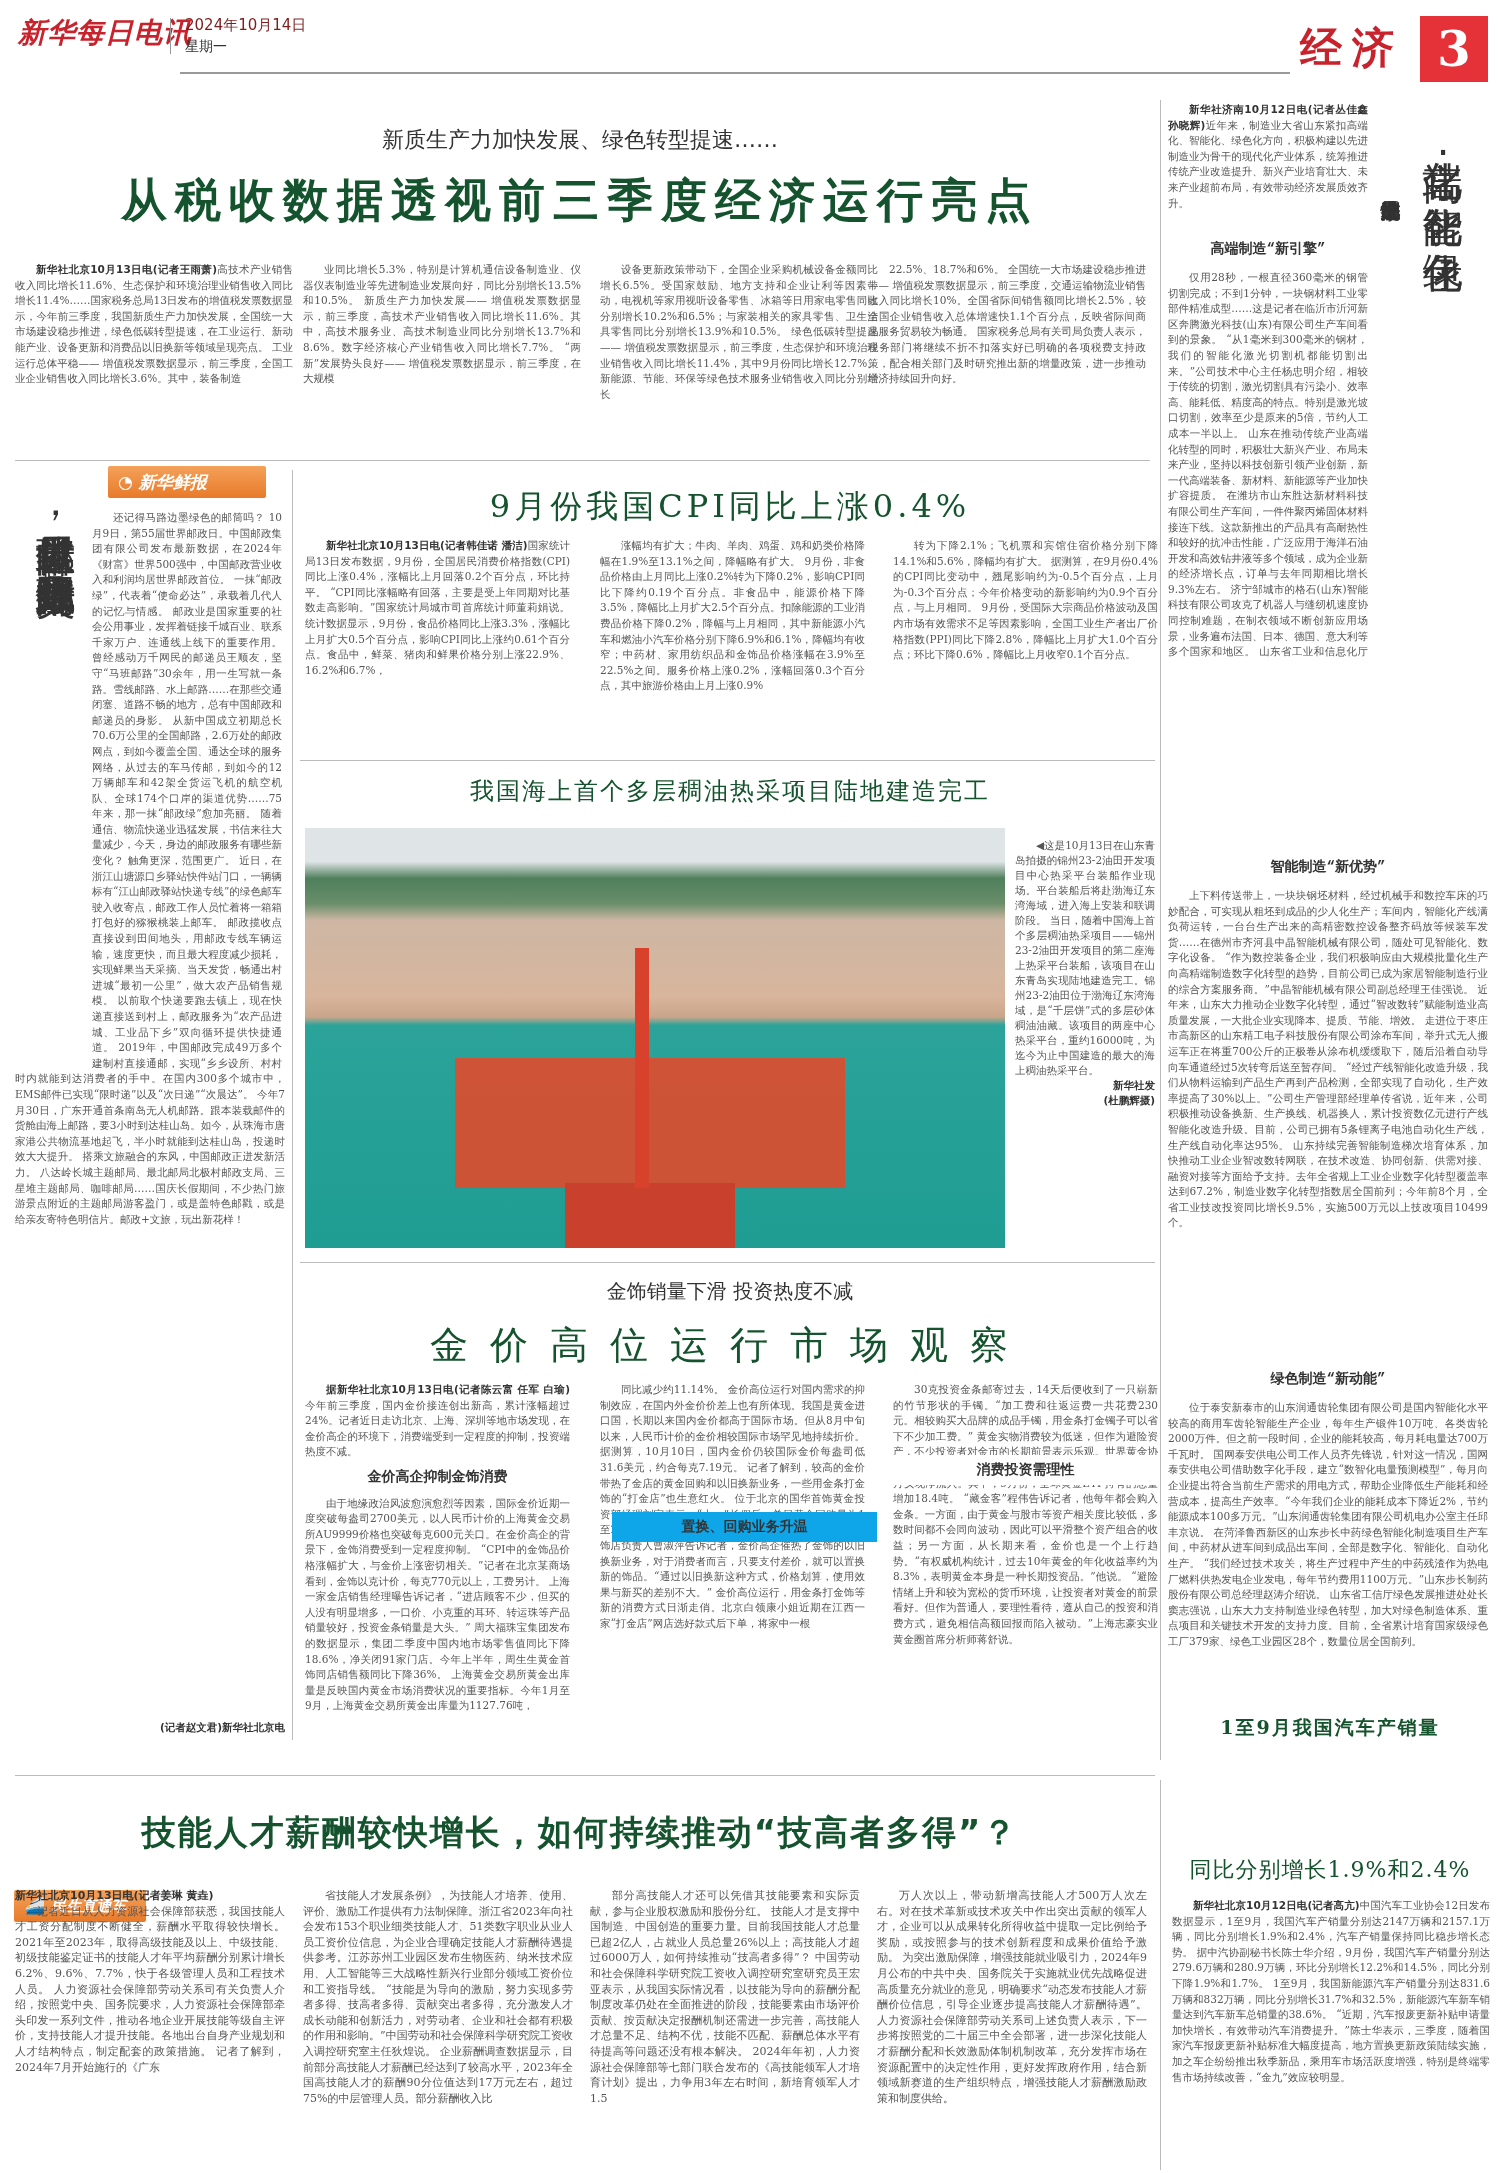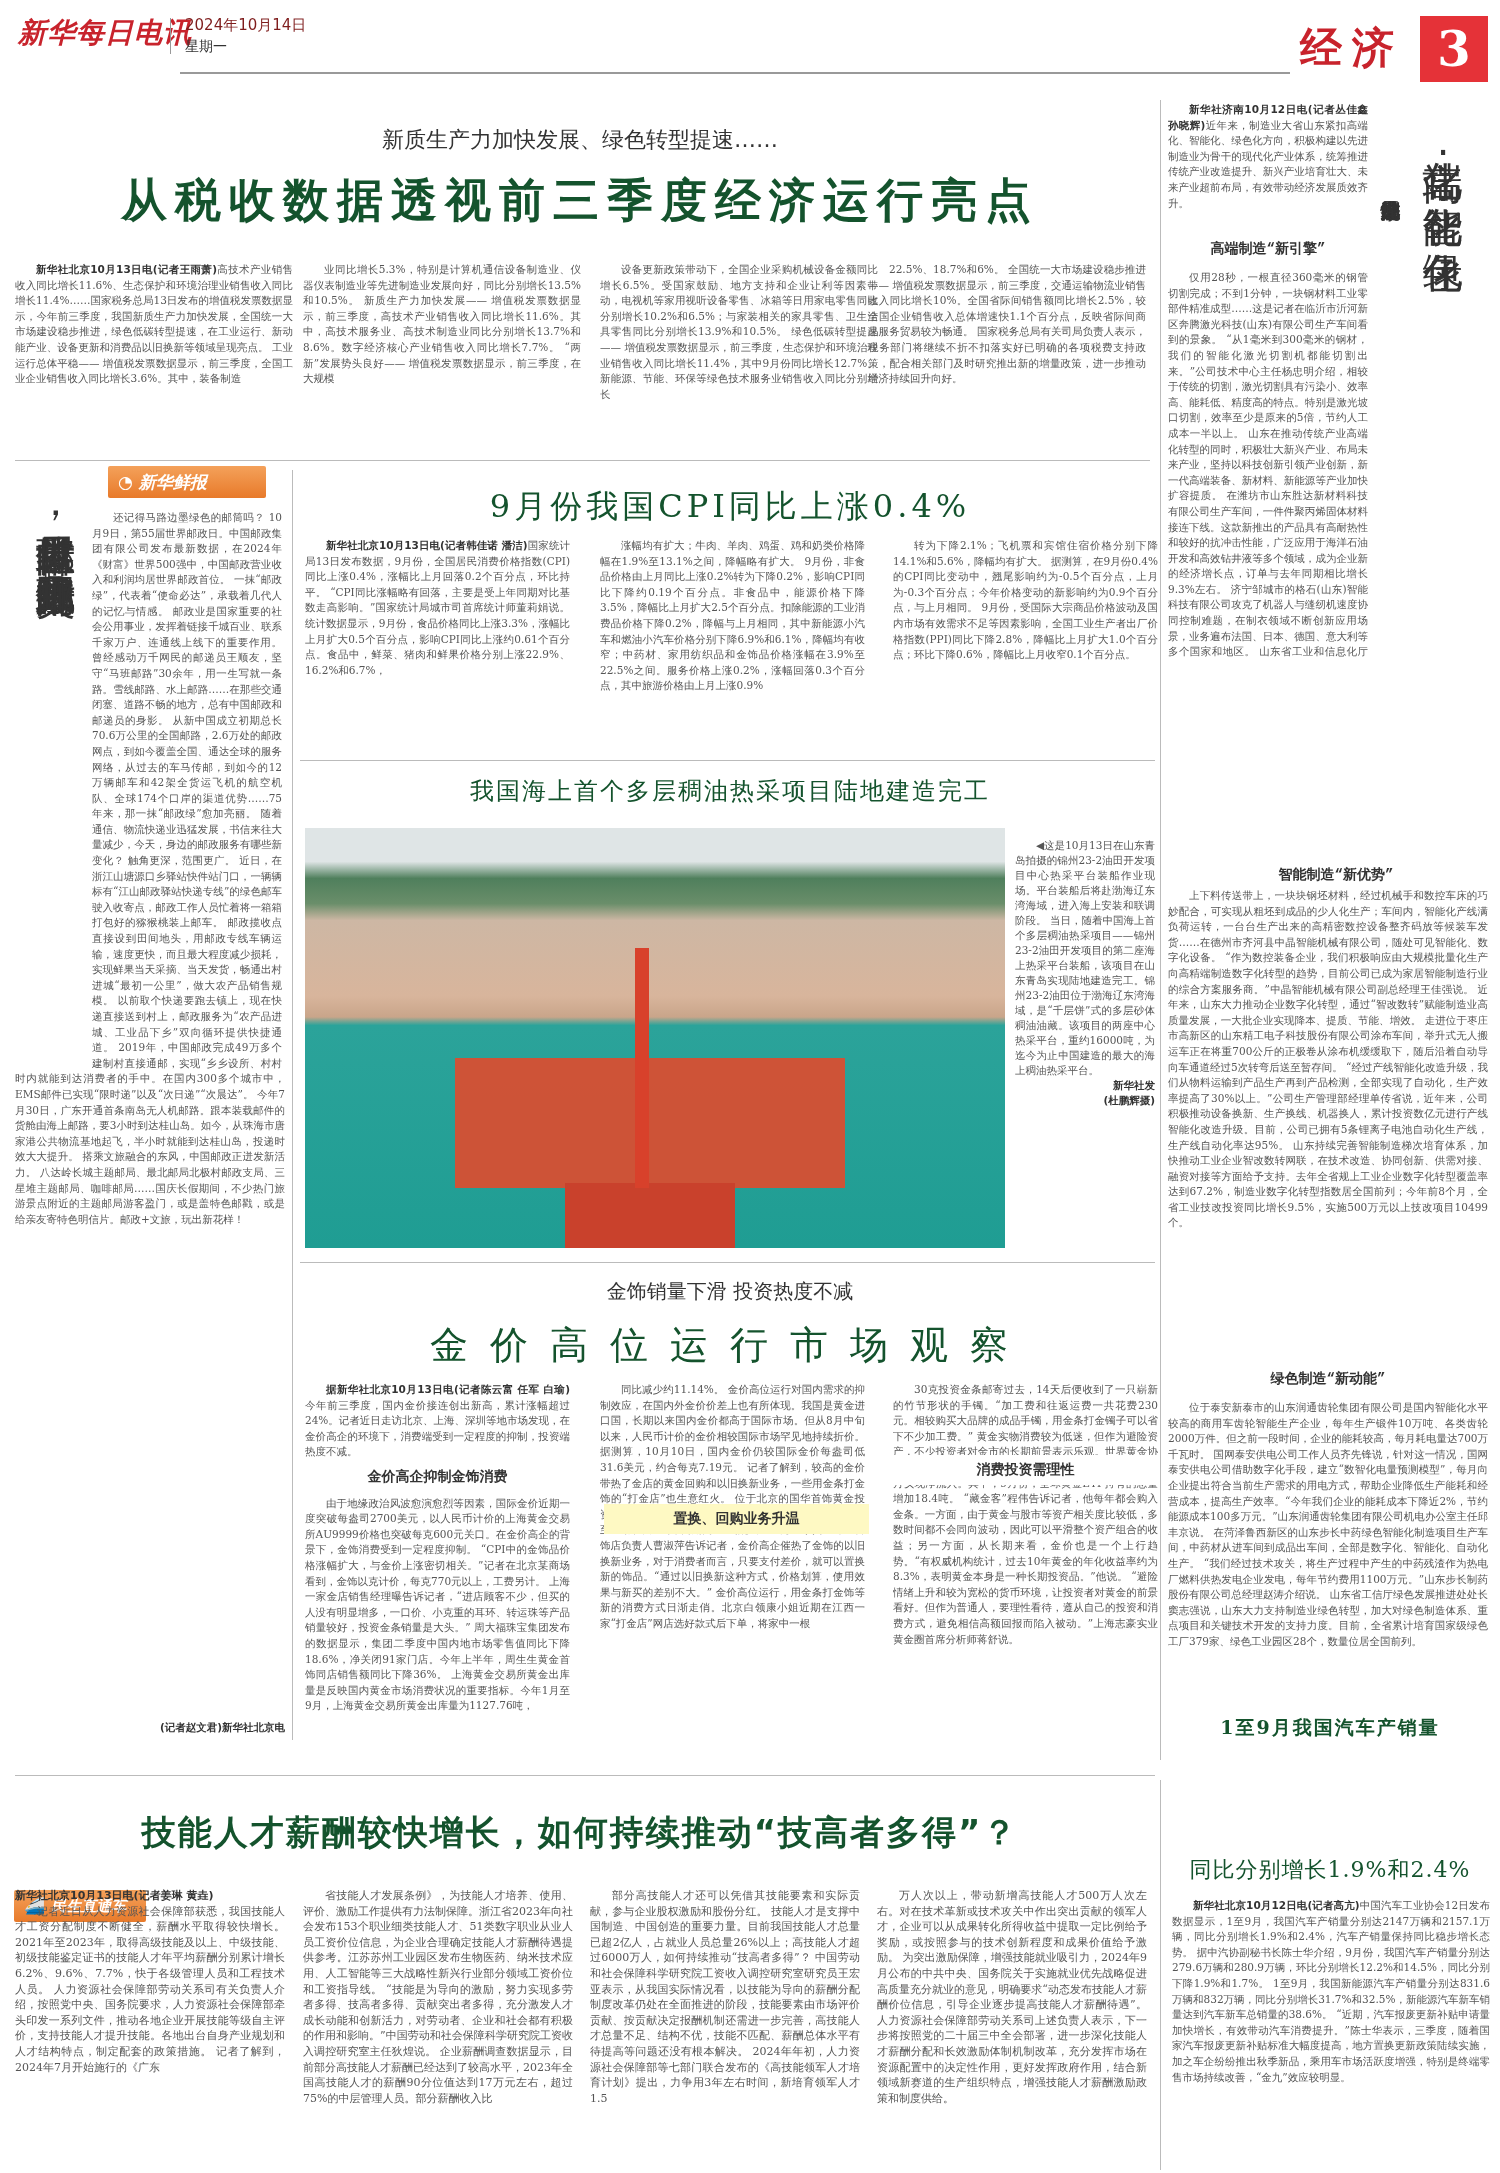--- a/index.html
+++ b/index.html
@@ -94,37 +94,37 @@
 <div class="abs kicker" style="left:300px;top:1278px;width:860px;font-size:20px">金饰销量下滑 投资热度不减</div>
 <div class="abs headline" style="left:300px;top:1320px;width:860px;font-size:38px;font-weight:normal;letter-spacing:22px;font-family:'DejaVu Serif',serif">金价高位运行市场观察</div>
 <div class="abs col" style="left:305px;top:1382px;width:265px;height:390px">
   <p><b>据新华社北京10月13日电(记者陈云富 任军 白瑜)</b><span>今年前三季度，国内金价接连创出新高，累计涨幅超过24%。记者近日走访北京、上海、深圳等地市场发现，在金价高企的环境下，消费端受到一定程度的抑制，投资端热度不减。</span></p>
   <div class="sub">金价高企抑制金饰消费</div>
   <p>由于地缘政治风波愈演愈烈等因素，国际金价近期一度突破每盎司2700美元，以人民币计价的上海黄金交易所AU9999价格也突破每克600元关口。在金价高企的背景下，金饰消费受到一定程度抑制。 “CPI中的金饰品价格涨幅扩大，与金价上涨密切相关。”记者在北京某商场看到，金饰以克计价，每克770元以上，工费另计。 上海一家金店销售经理曝告诉记者，“进店顾客不少，但买的人没有明显增多，一口价、小克重的耳环、转运珠等产品销量较好，投资金条销量是大头。” 周大福珠宝集团发布的数据显示，集团二季度中国内地市场零售值同比下降18.6%，净关闭91家门店。今年上半年，周生生黄金首饰同店销售额同比下降36%。 上海黄金交易所黄金出库量是反映国内黄金市场消费状况的重要指标。今年1月至9月，上海黄金交易所黄金出库量为1127.76吨，</p>
 </div>
 <div class="abs col" style="left:600px;top:1382px;width:265px;height:390px">
   <p>同比减少约11.14%。 金价高位运行对国内需求的抑制效应，在国内外金价价差上也有所体现。我国是黄金进口国，长期以来国内金价都高于国际市场。但从8月中旬以来，人民币计价的金价相较国际市场罕见地持续折价。据测算，10月10日，国内金价仍较国际金价每盎司低31.6美元，约合每克7.19元。 记者了解到，较高的金价带热了金店的黄金回购和以旧换新业务，一些用金条打金饰的“打金店”也生意红火。 位于北京的国华首饰黄金投资部经理刘宝表示，“十一”长假后，单日黄金回购量为1至2公斤，比去年同期高出一倍多。 上海一家黄金珠宝首饰店负责人曹淑萍告诉记者，金价高企催热了金饰的以旧换新业务，对于消费者而言，只要支付差价，就可以置换新的饰品。“通过以旧换新这种方式，价格划算，使用效果与新买的差别不大。” 金价高位运行，用金条打金饰等新的消费方式日渐走俏。北京白领康小姐近期在江西一家“打金店”网店选好款式后下单，将家中一根</p>
 </div>
-<div class="abs sub" style="left:600px;top:1500px;width:265px;background:#fef9c3;padding:6px 0;margin:4px">置换、回购业务升温</div>
+<div class="abs sub" style="left:600px;top:1500px;width:265px;background:#0ea5e9;padding:6px 0;margin:12px">置换、回购业务升温</div>
 <div class="abs col" style="left:893px;top:1382px;width:265px;height:390px">
   <p>30克投资金条邮寄过去，14天后便收到了一只崭新的竹节形状的手镯。“加工费和往返运费一共花费230元。相较购买大品牌的成品手镯，用金条打金镯子可以省下不少加工费。” 黄金实物消费较为低迷，但作为避险资产，不少投资者对金市的长期前景表示乐观。世界黄金协会发布的数据显示，到9月底，全球黄金ETF已连续5个月实现净流入。其中，9月份，全球黄金ETF持有的总量增加18.4吨。 “藏金客”程伟告诉记者，他每年都会购入金条。一方面，由于黄金与股市等资产相关度比较低，多数时间都不会同向波动，因此可以平滑整个资产组合的收益；另一方面，从长期来看，金价也是一个上行趋势。“有权威机构统计，过去10年黄金的年化收益率约为8.3%，表明黄金本身是一种长期投资品。”他说。 “避险情绪上升和较为宽松的货币环境，让投资者对黄金的前景看好。但作为普通人，要理性看待，遵从自己的投资和消费方式，避免相信高额回报而陷入被动。”上海志豪实业黄金圈首席分析师蒋舒说。</p>
 </div>
 <div class="abs sub" style="left:893px;top:1455px;width:265px;background:#fff;padding:6px 0;margin:0">消费投资需理性</div>
 
 <div class="abs vert" style="left:1418px;top:130px;font-size:40px;line-height:50px;font-family:'DejaVu Sans',sans-serif">高端化·智能化·绿色化</div>
 <div class="abs vert" style="left:1378px;top:185px;font-size:20px;line-height:26px;font-family:'DejaVu Sans',sans-serif">山东加快推动先进制造业发展见闻</div>
 <div class="abs col" style="left:1168px;top:102px;width:200px;height:140px">
   <p><b>新华社济南10月12日电(记者丛佳鑫 孙晓辉)</b><span>近年来，制造业大省山东紧扣高端化、智能化、绿色化方向，积极构建以先进制造业为骨干的现代化产业体系，统筹推进传统产业改造提升、新兴产业培育壮大、未来产业超前布局，有效带动经济发展质效齐升。</span></p>
 </div>
 <div class="abs sub" style="left:1168px;top:240px;width:200px;margin:0">高端制造“新引擎”</div>
 <div class="abs col" style="left:1168px;top:270px;width:200px;height:390px">
     <p>仅用28秒，一根直径360毫米的钢管切割完成；不到1分钟，一块钢材料工业零部件精准成型……这是记者在临沂市沂河新区奔腾激光科技(山东)有限公司生产车间看到的景象。 “从1毫米到300毫米的钢材，我们的智能化激光切割机都能切割出来。”公司技术中心主任杨忠明介绍，相较于传统的切割，激光切割具有污染小、效率高、能耗低、精度高的特点。特别是激光坡口切割，效率至少是原来的5倍，节约人工成本一半以上。 山东在推动传统产业高端化转型的同时，积极壮大新兴产业、布局未来产业，坚持以科技创新引领产业创新，新一代高端装备、新材料、新能源等产业加快扩容提质。 在潍坊市山东胜达新材料科技有限公司生产车间，一件件聚丙烯固体材料接连下线。这款新推出的产品具有高耐热性和较好的抗冲击性能，广泛应用于海洋石油开发和高效钻井液等多个领域，成为企业新的经济增长点，订单与去年同期相比增长9.3%左右。 济宁邹城市的格石(山东)智能科技有限公司攻克了机器人与缝纫机速度协同控制难题，在制衣领域不断创新应用场景，业务遍布法国、日本、德国、意大利等多个国家和地区。 山东省工业和信息化厅副厅长王茂庆说，山东扎实推进先进制造业强省行动，鼓励企业通过科技创新向价值链高端迈进，力争今年高新技术产业产值占规模以上工业总产值的比重达到52%左右。</p>
   </div>
 <div class="abs col" style="left:1168px;top:660px;width:320px;height:190px"></div>
-<div class="abs sub" style="left:1168px;top:858px;width:320px;margin:8px">智能制造“新优势”</div>
+<div class="abs sub" style="left:1168px;top:858px;width:320px;margin:0">智能制造“新优势”</div>
 <div class="abs col" style="left:1168px;top:888px;width:320px;height:430px">
     <p>上下料传送带上，一块块钢坯材料，经过机械手和数控车床的巧妙配合，可实现从粗坯到成品的少人化生产；车间内，智能化产线满负荷运转，一台台生产出来的高精密数控设备整齐码放等候装车发货……在德州市齐河县中晶智能机械有限公司，随处可见智能化、数字化设备。 “作为数控装备企业，我们积极响应由大规模批量化生产向高精端制造数字化转型的趋势，目前公司已成为家居智能制造行业的综合方案服务商。”中晶智能机械有限公司副总经理王佳强说。 近年来，山东大力推动企业数字化转型，通过“智改数转”赋能制造业高质量发展，一大批企业实现降本、提质、节能、增效。 走进位于枣庄市高新区的山东精工电子科技股份有限公司涂布车间，举升式无人搬运车正在将重700公斤的正极卷从涂布机缓缓取下，随后沿着自动导向车通道经过5次转弯后送至暂存间。 “经过产线智能化改造升级，我们从物料运输到产品生产再到产品检测，全部实现了自动化，生产效率提高了30%以上。”公司生产管理部经理单传省说，近年来，公司积极推动设备换新、生产换线、机器换人，累计投资数亿元进行产线智能化改造升级。目前，公司已拥有5条锂离子电池自动化生产线，生产线自动化率达95%。 山东持续完善智能制造梯次培育体系，加快推动工业企业智改数转网联，在技术改造、协同创新、供需对接、融资对接等方面给予支持。去年全省规上工业企业数字化转型覆盖率达到67.2%，制造业数字化转型指数居全国前列；今年前8个月，全省工业技改投资同比增长9.5%，实施500万元以上技改项目10499个。</p>
   </div>
 <div class="abs sub" style="left:1168px;top:1370px;width:320px;margin:0">绿色制造“新动能”</div>
 <div class="abs col" style="left:1168px;top:1400px;width:320px;height:350px">
     <p>位于泰安新泰市的山东润通齿轮集团有限公司是国内智能化水平较高的商用车齿轮智能生产企业，每年生产锻件10万吨、各类齿轮2000万件。但之前一段时间，企业的能耗较高，每月耗电量达700万千瓦时。 国网泰安供电公司工作人员齐先锋说，针对这一情况，国网泰安供电公司借助数字化手段，建立“数智化电量预测模型”，每月向企业提出符合当前生产需求的用电方式，帮助企业降低生产能耗和经营成本，提高生产效率。“今年我们企业的能耗成本下降近2%，节约能源成本100多万元。”山东润通齿轮集团有限公司机电办公室主任邱丰京说。 在菏泽鲁西新区的山东步长中药绿色智能化制造项目生产车间，中药材从进车间到成品出车间，全部是数字化、智能化、自动化生产。 “我们经过技术攻关，将生产过程中产生的中药残渣作为热电厂燃料供热发电企业发电，每年节约费用1100万元。”山东步长制药股份有限公司总经理赵涛介绍说。 山东省工信厅绿色发展推进处处长窦志强说，山东大力支持制造业绿色转型，加大对绿色制造体系、重点项目和关键技术开发的支持力度。目前，全省累计培育国家级绿色工厂379家、绿色工业园区28个，数量位居全国前列。</p>
   </div>
 <div class="abs vline" style="left:1160px;top:100px;height:1660px"></div>
 <div class="abs hline" style="left:15px;top:1775px;width:1140px"></div>
 

